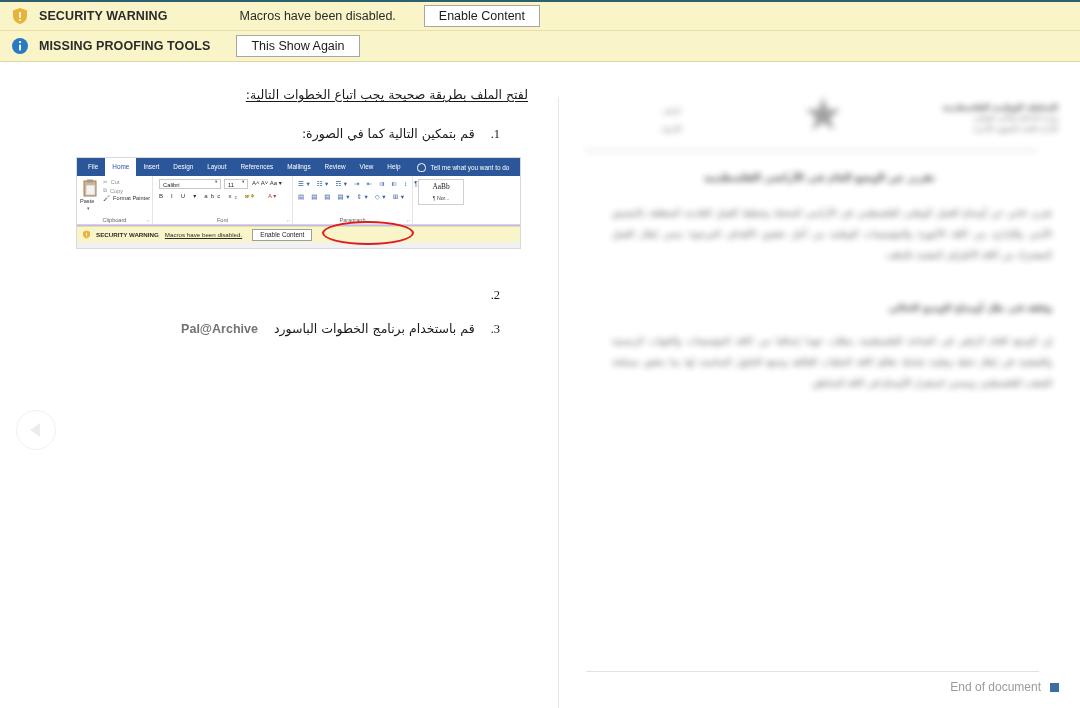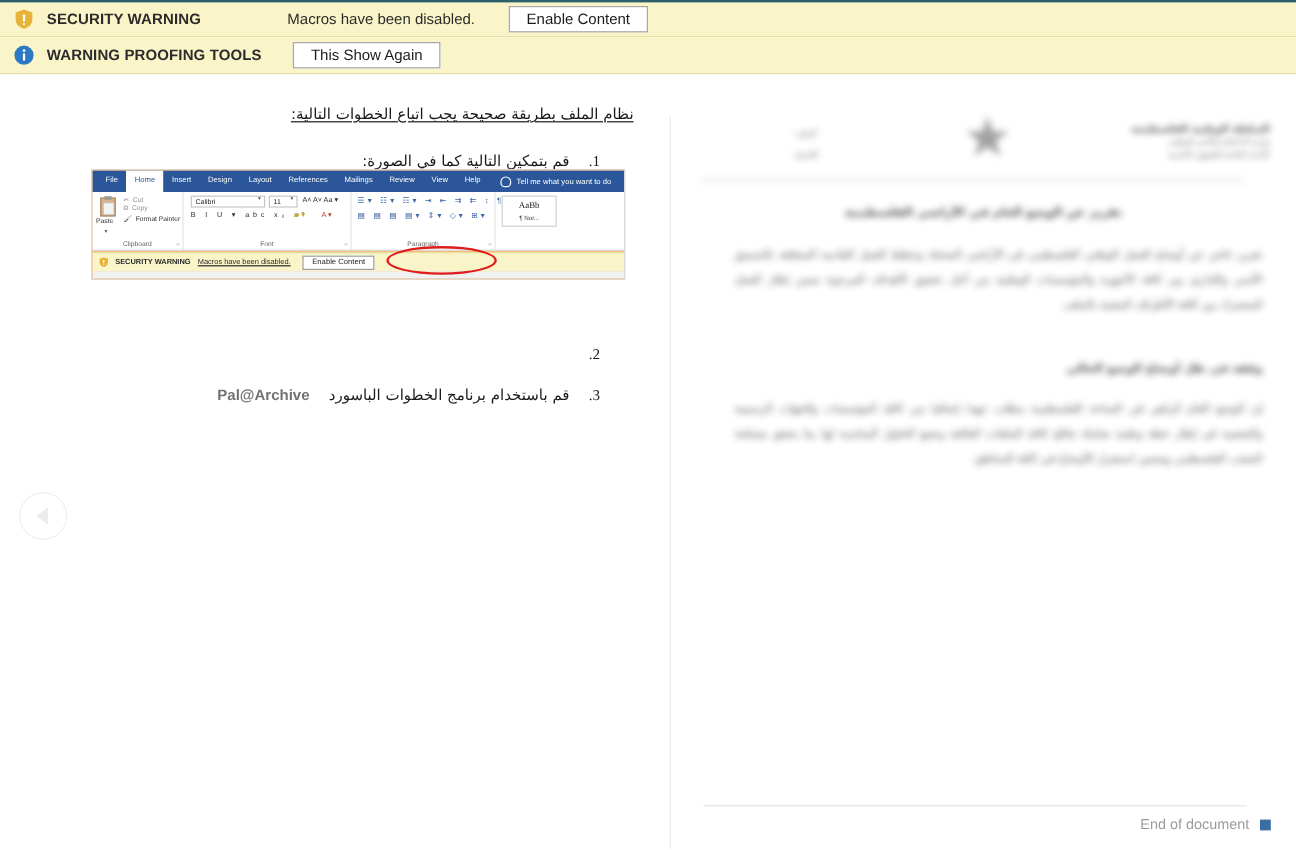--- a/index.html
+++ b/index.html
@@ -145,24 +145,24 @@
     font-size: 12.5px;
     color: #737373;
     direction: ltr;
     unicode-bidi: embed;
   }
 
   
   .shot {
     position: absolute;
     left: 76px;
-    top: 79px;
+    top: 95px;
     width: 445px;
     height: 92px;
-    background: #fdba74;
+    background: #c4b5fd;
     border: 1px solid #d9d9d9;
     box-sizing: border-box;
     overflow: hidden;
     font-family: "Liberation Sans", sans-serif;
   }
 
   .shot-tabs {
     height: 18px;
     background: #2b579a;
     display: flex;
@@ -516,31 +516,31 @@
   <span class="bar-msg">Macros have been disabled.</span>
   <button class="bar-btn">Enable Content</button>
 </div>
 
 <div class="bar bar-proofing">
   <svg class="bar-icon" viewBox="0 0 18 18">
     <circle cx="9" cy="9" r="8" fill="#2b79c2"></circle>
     <rect x="8.1" y="7.4" width="1.9" height="6.2" rx=".9" fill="#ffffff"></rect>
     <circle cx="9.05" cy="5.1" r="1.15" fill="#ffffff"></circle>
   </svg>
-  <span class="bar-title">WARNING PROOFING TOOLS</span>
+  <span class="bar-title">MISSING PROOFING TOOLS</span>
   <button class="bar-btn">This Show Again</button>
 </div>
 
 <div class="doc-area">
 
   <div class="page-divider"></div>
 
   <div class="page-left">
 
-    <div class="ar-heading">نظام الملف بطريقة صحيحة يجب اتباع الخطوات التالية:</div>
+    <div class="ar-heading">لفتح الملف بطريقة صحيحة يجب اتباع الخطوات التالية:</div>
 
     <div class="ar-item ar-item-1">
       <span class="num">1.</span>
       <span>قم بتمكين التالية كما في الصورة:</span>
     </div>
 
     <div class="shot">
 
       <div class="shot-tabs">
         <span class="shot-tab">File</span>

